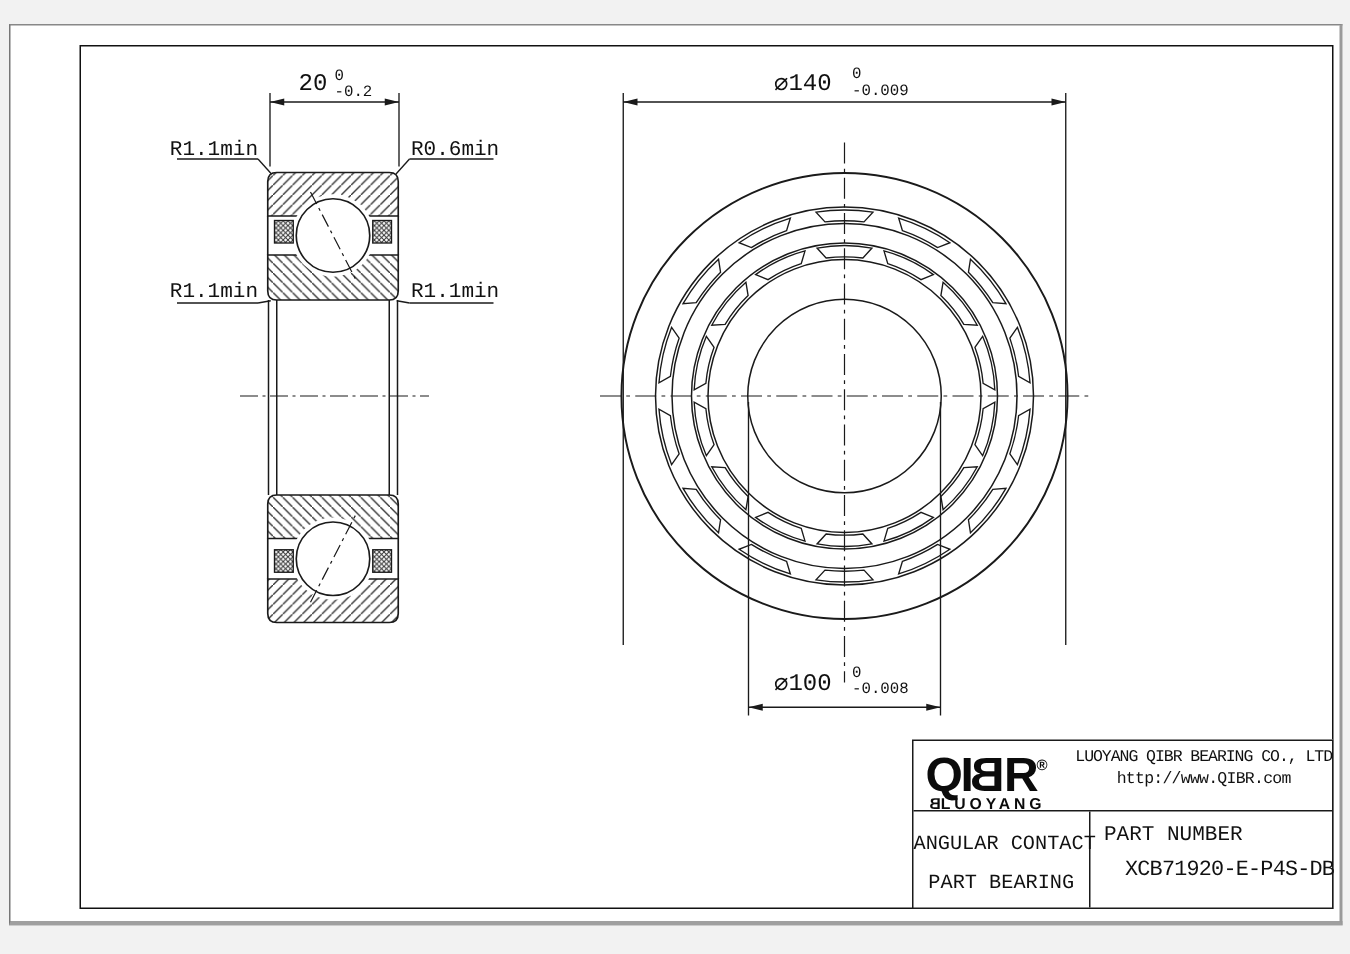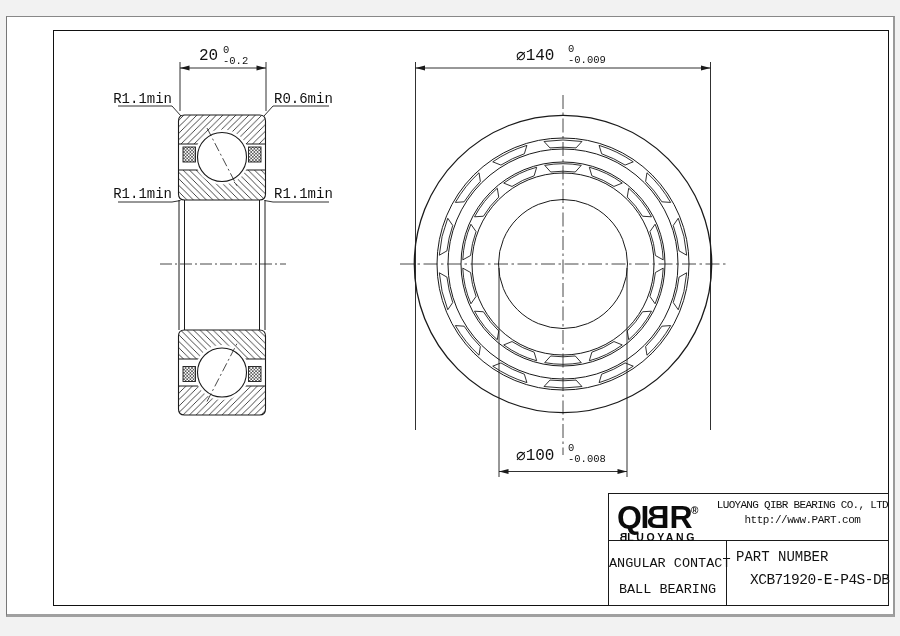--- a/index.html
+++ b/index.html
@@ -202,26 +202,26 @@
 </svg>
 
 <div class="title-block">
   <div class="tb-row1">
     <div class="logo-cell">
       <div class="logo-main"><span>QI</span><span class="mirror">B</span><span>R</span><span class="reg">®</span></div>
       <div class="logo-sub"><span class="mirror">B</span><span>LUOYANG</span></div>
     </div>
     <div class="company-cell">
       <div class="company-line">LUOYANG QIBR BEARING CO., LTD</div>
-      <div class="website-line">http://www.PART.com</div>
+      <div class="website-line">http://www.QIBR.com</div>
     </div>
   </div>
   <div class="tb-row2">
     <div class="product-cell">
       <div>ANGULAR CONTACT</div>
-      <div>BALL BEARING</div>
+      <div>PART BEARING</div>
     </div>
     <div class="part-cell">
       <div class="part-label">PART NUMBER</div>
       <div class="part-number">XCB71920-E-P4S-DB</div>
     </div>
   </div>
 </div>
 
 </body></html>

